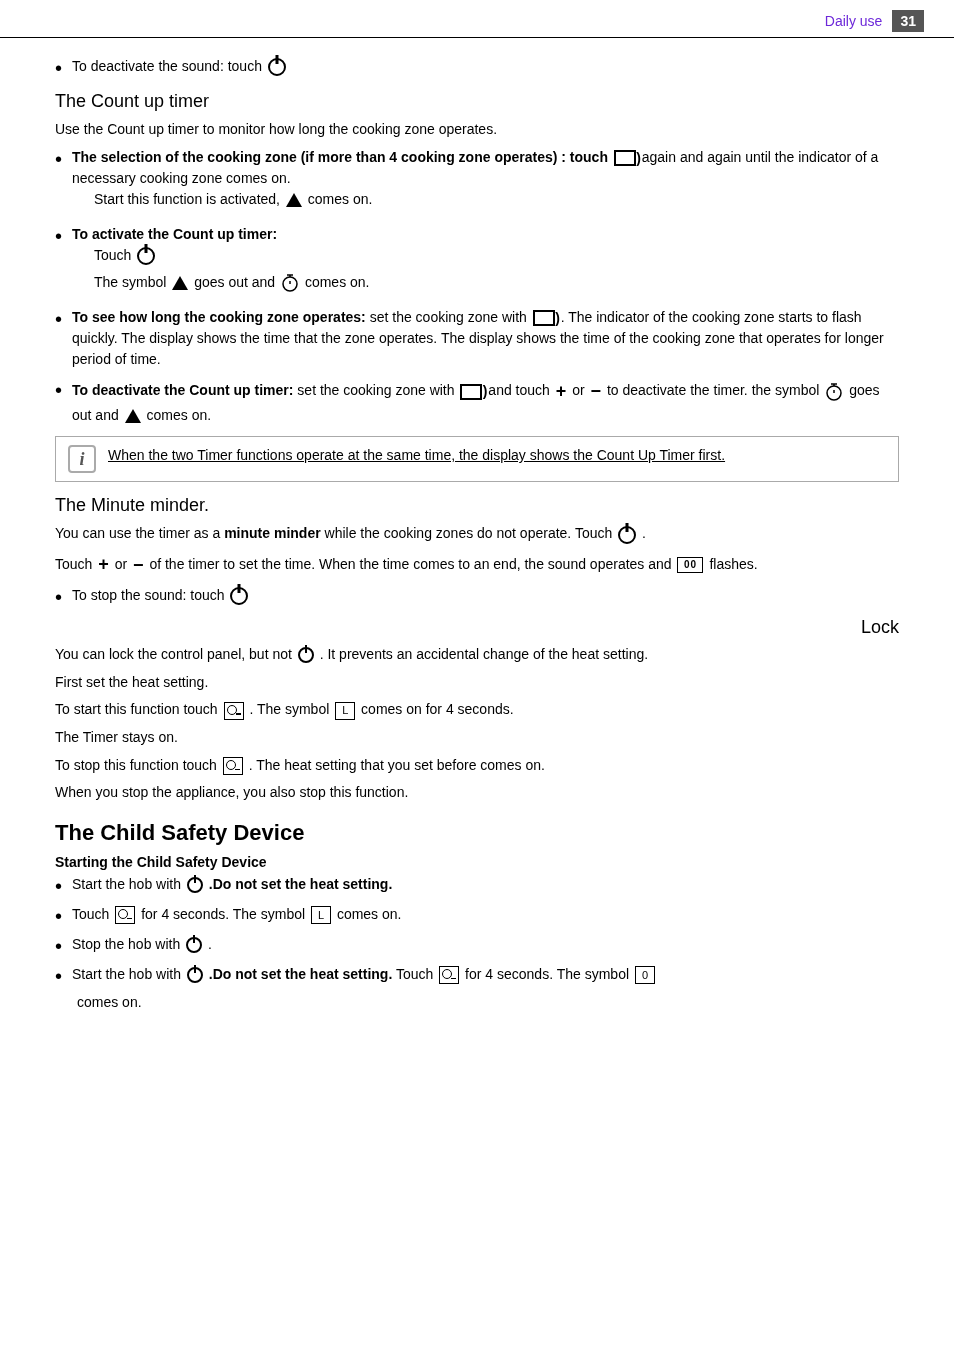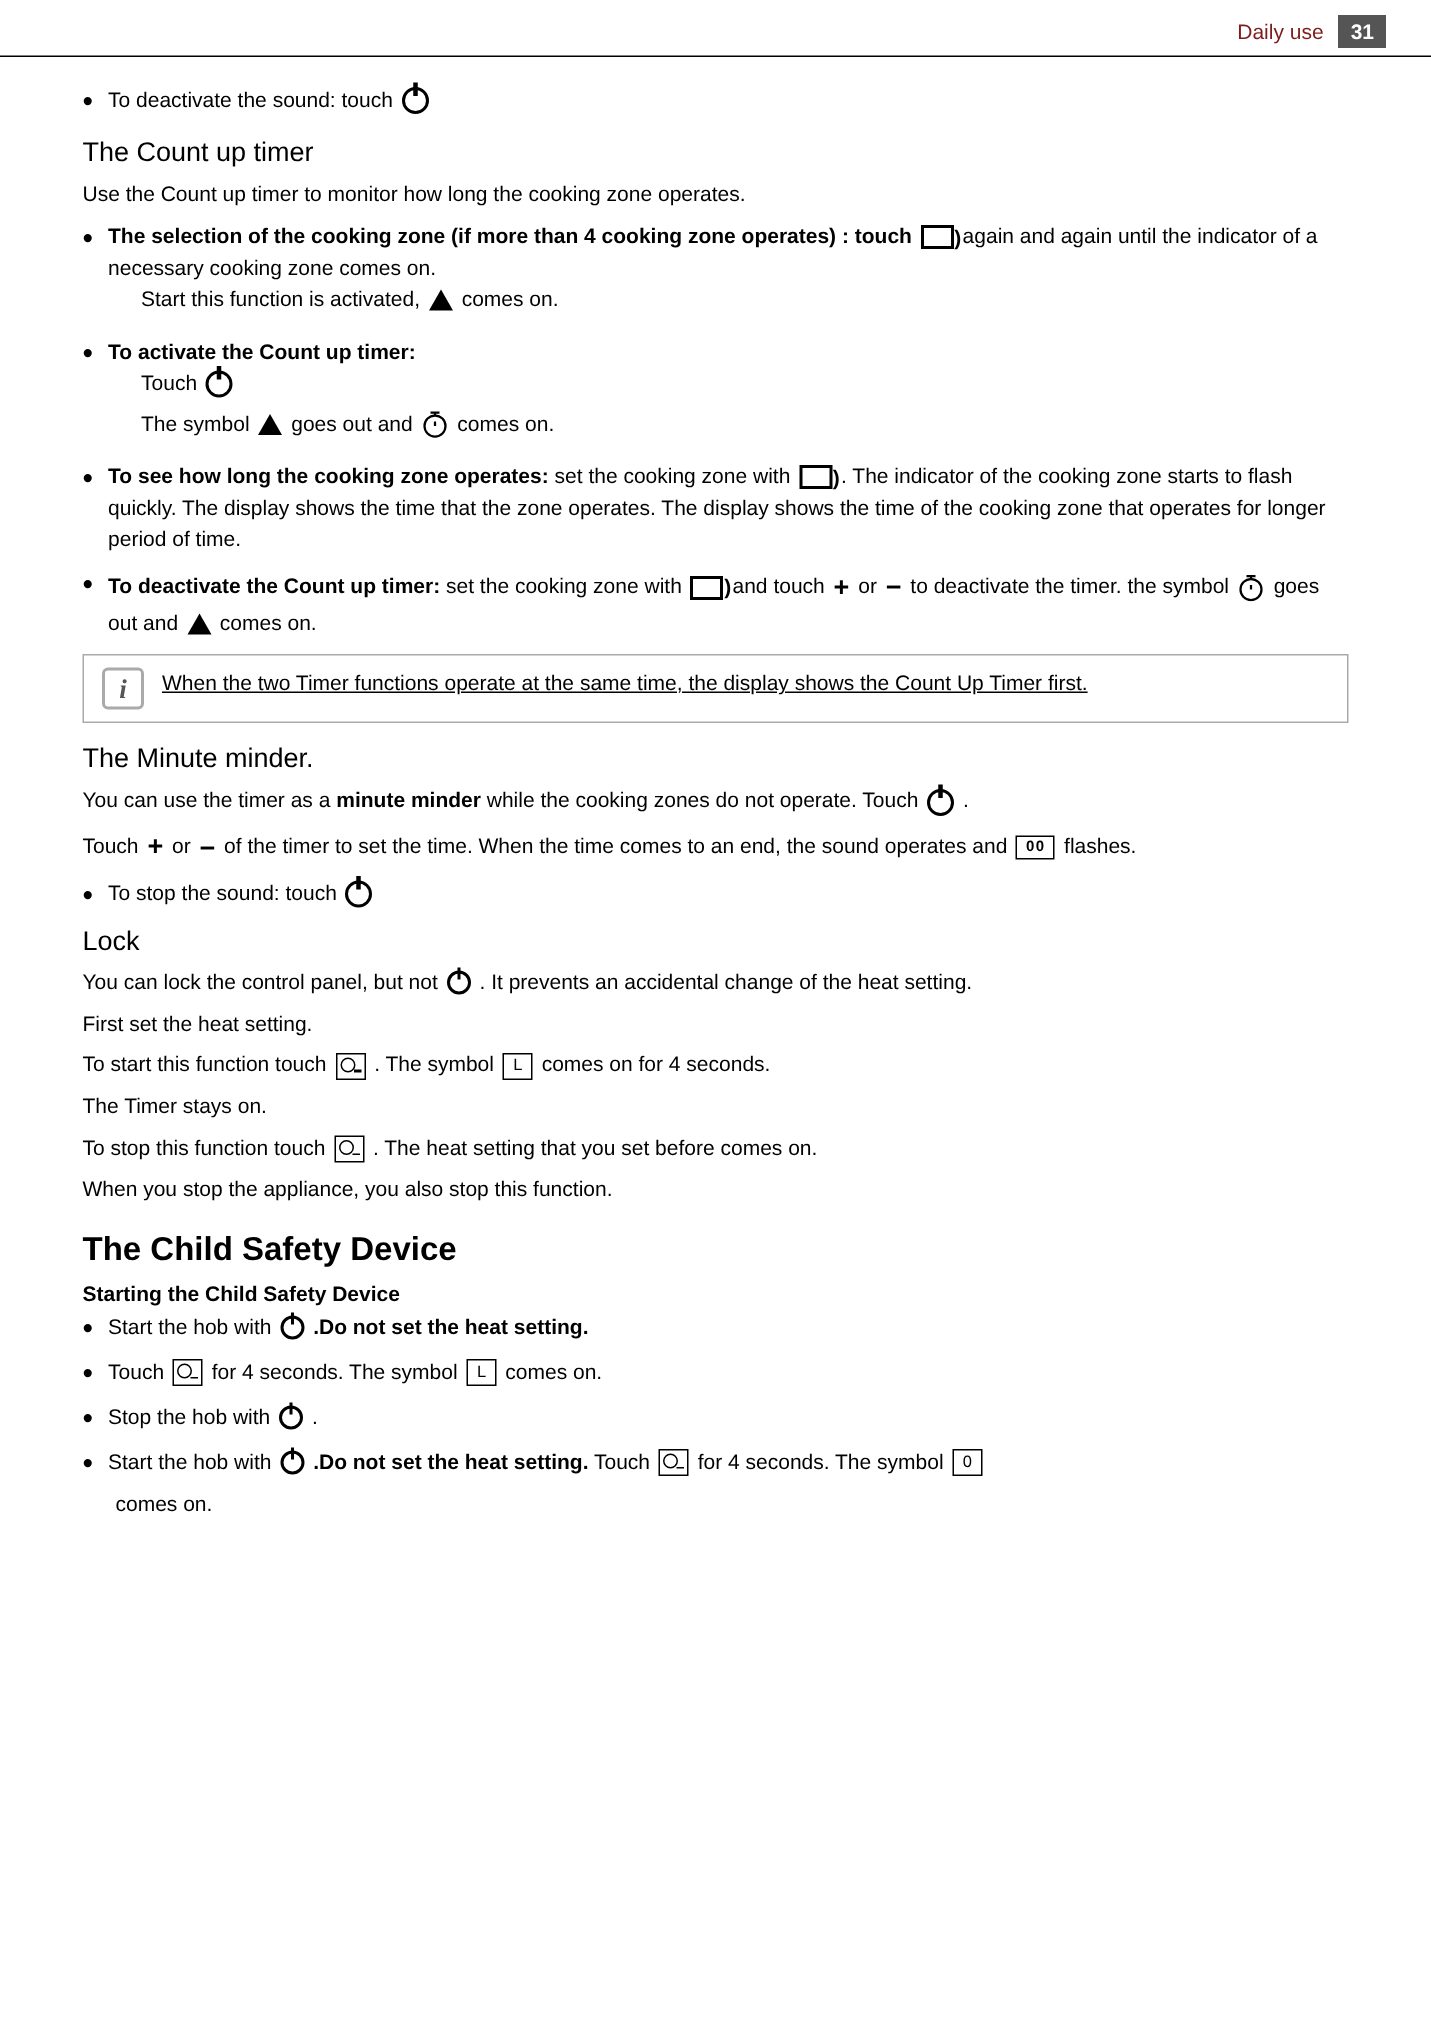--- a/index.html
+++ b/index.html
@@ -24,21 +24,21 @@
     .header {
       display: flex;
       justify-content: flex-end;
       align-items: center;
       padding: 10px 30px 5px 30px;
       border-bottom: 1px solid #000;
       margin-bottom: 0;
     }
     .header-title {
       font-size: 14px;
-      color: #7f1d1d;
+      color: #6d28d9;
       margin-right: 10px;
     }
     .page-number-box {
       background: #555;
       color: #fff;
       padding: 3px 8px;
       font-size: 14px;
       font-weight: bold;
     }
 
@@ -272,20 +272,21 @@
     }
 
     
     .lock-section {
       margin-top: 10px;
     }
     .lock-heading {
       font-size: 16px;
       font-weight: normal;
       margin-bottom: 6px;
+      text-align: right;
     }
   </style>
 </head>
 <body>
 
 <div class="page-container">
 
   <div class="header">
     <span class="header-title">Daily use</span>
     <span class="page-number-box">31</span>

